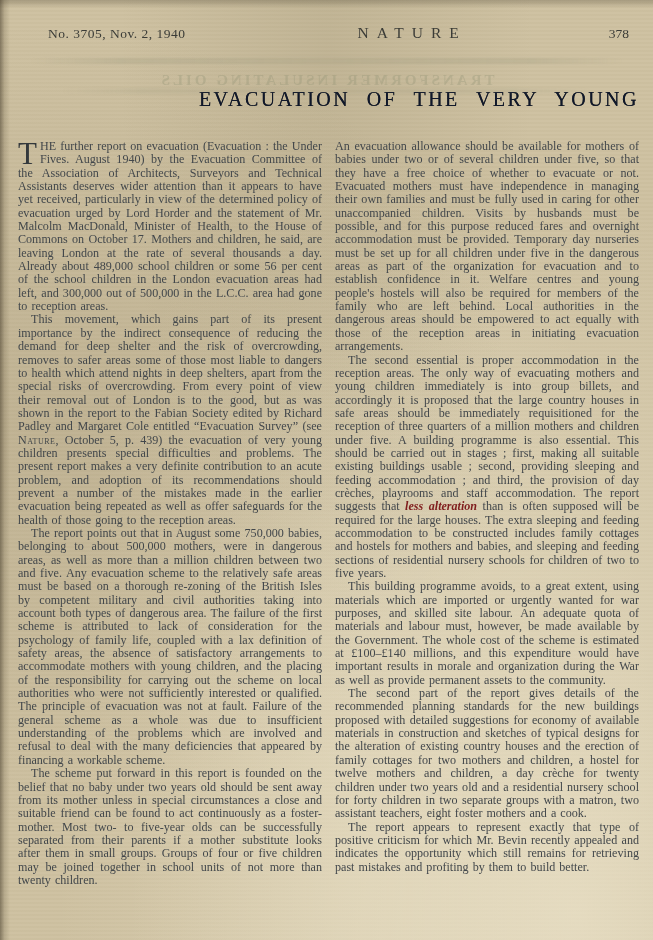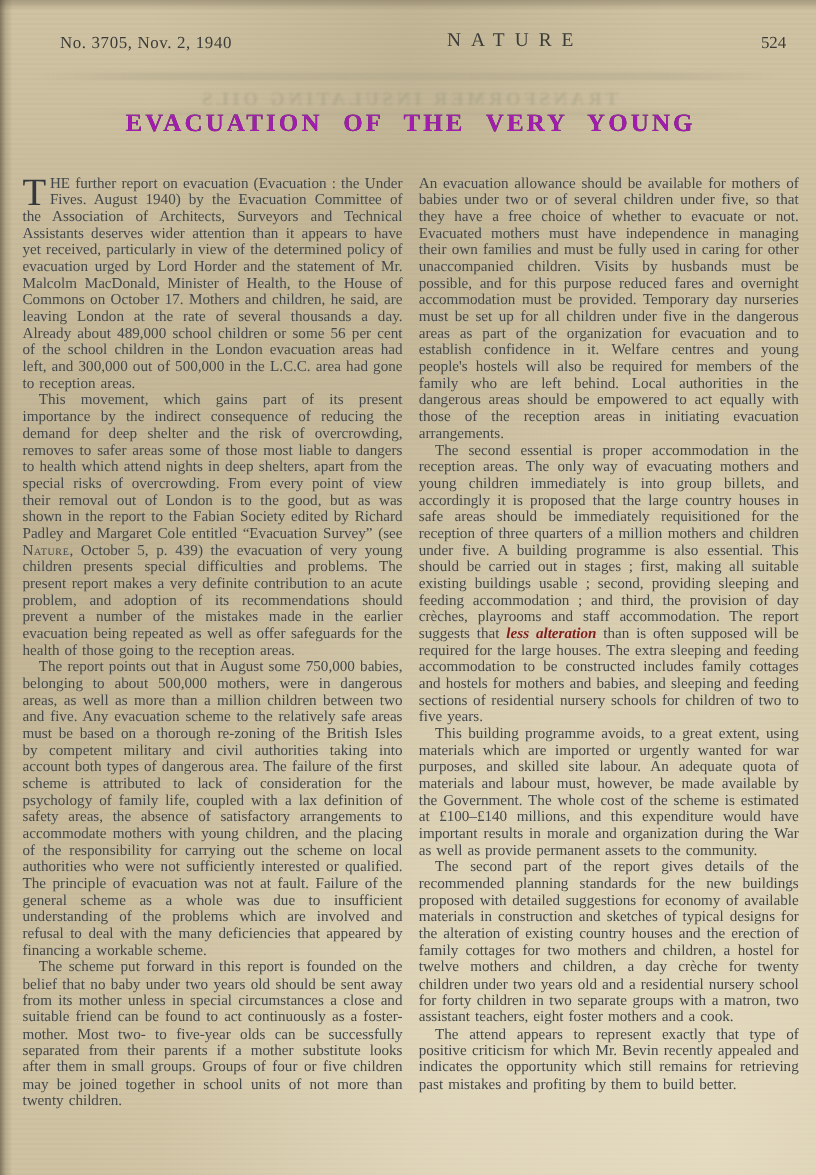--- a/index.html
+++ b/index.html
@@ -42,22 +42,22 @@
   }
   .showthrough-blur1, .showthrough-blur2 {
     position:absolute; left:30px; right:30px; height:6px; border-radius:3px;
     background:linear-gradient(90deg, rgba(130,132,105,0) 0%, rgba(130,132,105,0.18) 15%, rgba(130,132,105,0.12) 50%, rgba(130,132,105,0.18) 85%, rgba(130,132,105,0) 100%);
     filter:blur(1.2px);
   }
   .showthrough-blur1 { top:0; }
   .showthrough-blur2 { top:30px; left:60px; right:60px; opacity:0.6; }
 
   .article-title {
-    text-align:center; margin-top:46px; margin-bottom:0;
-    font-size:20px; font-weight:bold; color:#a21caf;
+    text-align:right; margin-top:46px; margin-bottom:0;
+    font-size:20px; font-weight:normal; color:#0f172a;
     letter-spacing:2.5px; word-spacing:9px;
     text-shadow:0 0 0.5px #2e2e2a;
   }
 
   .columns { display:flex; gap:13px; margin-top:29px; }
   .col { flex:1 1 0; min-width:0; }
 
   .col p {
     margin:0; text-align:justify;
     font-size:12.1px; line-height:13.35px;
@@ -79,21 +79,21 @@
 <body>
 
 <div class="edge-left"></div>
 <div class="edge-top"></div>
 
 <div class="page">
 
   <div class="page-header">
     <span class="issue">No. 3705, Nov. 2, 1940</span>
     <span class="journal">NATURE</span>
-    <span class="pageno">524</span>
+    <span class="pageno">378</span>
   </div>
 
   <div class="showthrough-zone">
     <div class="showthrough-blur1"></div>
     <div class="showthrough-line">TRANSFORMER INSULATING OILS</div>
     <div class="showthrough-blur2"></div>
   </div>
 
   <h1 class="article-title">EVACUATION OF THE VERY YOUNG</h1>
 
@@ -104,17 +104,17 @@
       <p><span>This movement, which gains part of its present importance by the indirect consequence of reducing the demand for deep shelter and the risk of overcrowding, removes to safer areas some of those most liable to dangers to health which attend nights in deep shelters, apart from the special risks of overcrowding.  From every point of view their removal out of London is to the good, but as was shown in the report to the Fabian Society edited by Richard Padley and Margaret Cole entitled “Evacuation Survey” (see </span><span class="sc">Nature</span><span>, October 5, p. 439) the evacuation of very young children presents special difficulties and problems.  The present report makes a very definite contribution to an acute problem, and adoption of its recommendations should prevent a number of the mistakes made in the earlier evacuation being repeated as well as offer safeguards for the health of those going to the reception areas.</span></p>
       <p><span>The report points out that in August some 750,000 babies, belonging to about 500,000 mothers, were in dangerous areas, as well as more than a million children between two and five.  Any evacuation scheme to the relatively safe areas must be based on a thorough re-zoning of the British Isles by competent military and civil authorities taking into account both types of dangerous area.  The failure of the first scheme is attributed to lack of consideration for the psychology of family life, coupled with a </span><span class="italic">lax definition</span><span> of safety areas, the absence of satisfactory arrangements to accommodate mothers with young children, and the placing of the responsibility for carrying out the scheme on local authorities who were not sufficiently interested or qualified.  The principle of evacuation was not at fault.  Failure of the general scheme as a whole was due to insufficient understanding of the problems which are involved and refusal to deal with the many deficiencies that appeared by financing a workable scheme.</span></p>
       <p>The scheme put forward in this report is founded on the belief that no baby under two years old should be sent away from its mother unless in special circumstances a close and suitable friend can be found to act continuously as a foster-mother.  Most two- to five-year olds can be successfully separated from their parents if a mother substitute looks after them in small groups.  Groups of four or five children may be joined together in school units of not more than twenty children.</p>
     </div>
 
     <div class="col">
       <p class="lead"><span>An evacuation allowance should be available for mothers of babies under two or of several children under five, so that they have a free choice of whether to evacuate or not.  Evacuated mothers must have independence in managing their own families and must be fully used in caring for other unaccompanied children.  Visits by husbands must be possible, and for this purpose reduced fares and overnight accommodation must be provided.  Temporary day nurseries must be set up for all children under five in the dangerous areas as part of the organization for evacuation and to establish confidence in it.  Welfare centres and young people's hostels will also be required for members of the family who are left behind.  Local authorities in the dangerous areas should be empowered to act equally with those of the reception areas in initiating evacuation arrangements.</span></p>
       <p><span>The second essential is proper accommodation in the reception areas.  The only way of evacuating mothers and young children immediately is into group billets, and accordingly it is proposed that the large country houses in safe areas should be immediately requisitioned for the reception of three quarters of a million mothers and children under five.  A building programme is also essential.  This should be carried out in stages ; first, making all suitable existing buildings usable ; second, providing sleeping and feeding accommodation ; and third, the provision of day crèches, playrooms and staff accommodation.  The report suggests that </span><span class="smudge">less alteration</span><span> than is often supposed will be required for the large houses.  The extra sleeping and feeding accommodation to be constructed includes family cottages and hostels for mothers and babies, and sleeping and feeding sections of residential nursery schools for children of two to five years.</span></p>
       <p><span>This building programme avoids, to a great extent, using materials which are imported or urgently wanted for war purposes, and skilled site labour.  An adequate quota of materials and labour must, however, be made available by the Government.  The whole cost of the scheme is estimated at £100–£140 </span><span class="italic">millions, and this expenditure would have important</span><span> results in morale and organization during the War as well as provide permanent assets to the community.</span></p>
       <p>The second part of the report gives details of the recommended planning standards for the new buildings proposed with detailed suggestions for economy of available materials in construction and sketches of typical designs for the alteration of existing country houses and the erection of family cottages for two mothers and children, a hostel for twelve mothers and children, a day crèche for twenty children under two years old and a residential nursery school for forty children in two separate groups with a matron, two assistant teachers, eight foster mothers and a cook.</p>
-      <p>The attend appears to represent exactly that type of positive criticism for which Mr. Bevin recently appealed and indicates the opportunity which still remains for retrieving past mistakes and profiting by them to build better.</p>
+      <p>The report appears to represent exactly that type of positive criticism for which Mr. Bevin recently appealed and indicates the opportunity which still remains for retrieving past mistakes and profiting by them to build better.</p>
     </div>
 
   </div>
 </div>
 
 </body></html>

